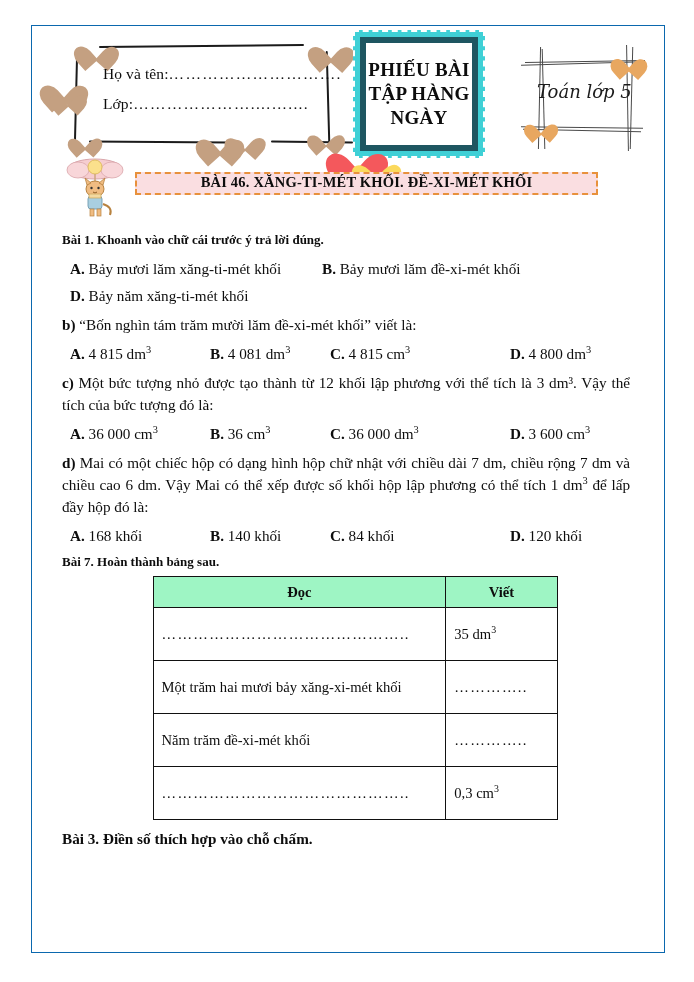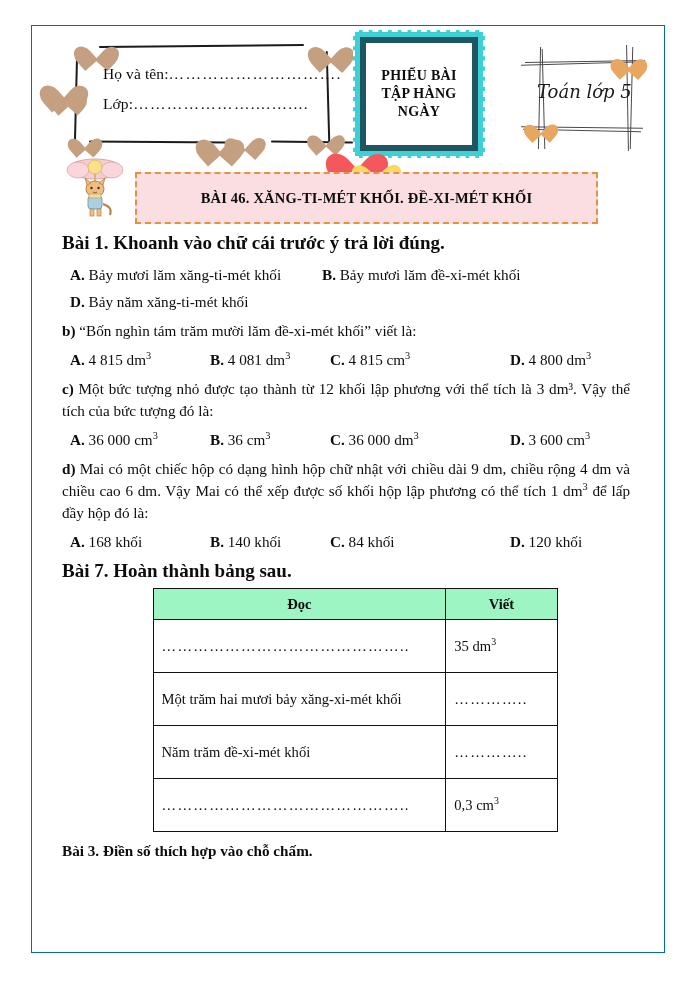--- a/index.html
+++ b/index.html
@@ -37,21 +37,21 @@
   .hrt::after{right:0;transform:rotate(42deg);transform-origin:0 100%;}
 
   
   .titlebox{position:absolute;left:322px;top:5px;width:132px;height:128px;}
   .tb-outer{position:absolute;inset:0;background:#3fd0d6;
     border:2px dashed #ffffff;box-sizing:border-box;}
   .tb-mid{position:absolute;inset:7px;background:#1e5661;}
   .tb-inner{position:absolute;inset:13px;background:#ffffff;
     display:flex;align-items:center;justify-content:center;}
   .tb-inner span{
-    font-family:"Liberation Serif", serif;font-weight:bold;font-size:14px;
+    font-family:"Liberation Serif", serif;font-weight:bold;font-size:19px;
     line-height:1.28;text-align:center;color:#0d0d0d;letter-spacing:.3px;
   }
   .hearts-deco{position:absolute;left:305px;top:115px;width:74px;height:48px;}
   .hd-red{position:absolute;left:0;top:0;width:42px;height:38px;}
   .hd-red::before,.hd-red::after{content:"";position:absolute;top:0;width:56%;height:86%;
     background:#f4585c;border-radius:50% 50% 0 0;}
   .hd-red::before{left:0;transform:rotate(-42deg);transform-origin:100% 100%;}
   .hd-red::after{right:0;transform:rotate(42deg);transform-origin:0 100%;}
   .hd-yel{position:absolute;left:24px;top:14px;width:33px;height:30px;}
   .hd-yel::before,.hd-yel::after{content:"";position:absolute;top:0;width:56%;height:86%;
@@ -69,29 +69,29 @@
     white-space:nowrap;}
   .tan-heart{position:absolute;width:22px;height:20px;}
   .tan-heart::before,.tan-heart::after{content:"";position:absolute;top:0;width:56%;height:86%;
     background:#e8a760;border-radius:50% 50% 0 0;}
   .tan-heart::before{left:0;transform:rotate(-42deg);transform-origin:100% 100%;}
   .tan-heart::after{right:0;transform:rotate(42deg);transform-origin:0 100%;}
 
   
   .banner-wrap{position:absolute;left:62px;top:160px;width:560px;height:58px;}
   .cat{position:absolute;left:0;top:-4px;width:66px;height:62px;}
-  .banner{position:absolute;left:73px;top:12px;width:463px;height:52px;
+  .banner{position:absolute;left:73px;top:12px;width:463px;height:23px;
     background:#fadee1;border:2px dashed #e8913c;box-sizing:border-box;
-    display:flex;align-items:center;justify-content:center;}
+    display:flex;align-items:flex-start;justify-content:center;}
   .banner span{font-weight:bold;font-size:14.5px;letter-spacing:.2px;white-space:nowrap;}
   .banner-tip{position:absolute;left:533px;top:12px;width:0;height:0;}
 
   
   .content{position:absolute;left:62px;top:232px;width:568px;}
-  .q-title{font-weight:bold;font-size:19px;margin:0 0 12px 0;}
+  .q-title{font-weight:bold;font-size:13px;margin:0 0 12px 0;}
   .q-stem{font-size:15.2px;margin:0 0 9px 0;line-height:1.45;}
   .q-stem b{font-weight:bold;}
   .opts{display:flex;margin:0 0 9px 0;padding-left:8px;font-size:15.2px;}
   .opt{white-space:nowrap;}
   .opt b{font-weight:bold;}
   .w-half{width:252px;}
   .w-q1{width:140px;}
   .w-q2{width:120px;}
   .w-q3{width:180px;}
   .w-q4{width:140px;}
@@ -224,21 +224,21 @@
     <b>c)</b><span> Một bức tượng nhỏ được tạo thành từ 12 khối lập phương với thể tích là 3 dm³. Vậy thể tích của bức tượng đó là:</span>
   </p>
   <div class="opts">
     <div class="opt w-q1"><b>A.</b><span> 36 000 cm</span><sup>3</sup></div>
     <div class="opt w-q2"><b>B.</b><span> 36 cm</span><sup>3</sup></div>
     <div class="opt w-q3"><b>C.</b><span> 36 000 dm</span><sup>3</sup></div>
     <div class="opt"><b>D.</b><span> 3 600 cm</span><sup>3</sup></div>
   </div>
 
   <p class="q-stem just">
-    <b>d)</b><span> Mai có một chiếc hộp có dạng hình hộp chữ nhật với chiều dài 9 dm, chiều rộng 4 dm và chiều cao 6 dm. Vậy Mai có thể xếp được số khối hộp lập phương có thể tích 1 dm</span><sup>3</sup><span> để lấp đầy hộp đó là:</span>
+    <b>d)</b><span> Mai có một chiếc hộp có dạng hình hộp chữ nhật với chiều dài 7 dm, chiều rộng 7 dm và chiều cao 6 dm. Vậy Mai có thể xếp được số khối hộp lập phương có thể tích 1 dm</span><sup>3</sup><span> để lấp đầy hộp đó là:</span>
   </p>
   <div class="opts">
     <div class="opt w-q4"><b>A.</b><span> 168 khối</span></div>
     <div class="opt w-q2"><b>B.</b><span> 140 khối</span></div>
     <div class="opt w-q3"><b>C.</b><span> 84 khối</span></div>
     <div class="opt"><b>D.</b><span> 120 khối</span></div>
   </div>
 
   <p class="q-title" style="margin:2px 0 6px 0;">Bài 7. Hoàn thành bảng sau.</p>
 

